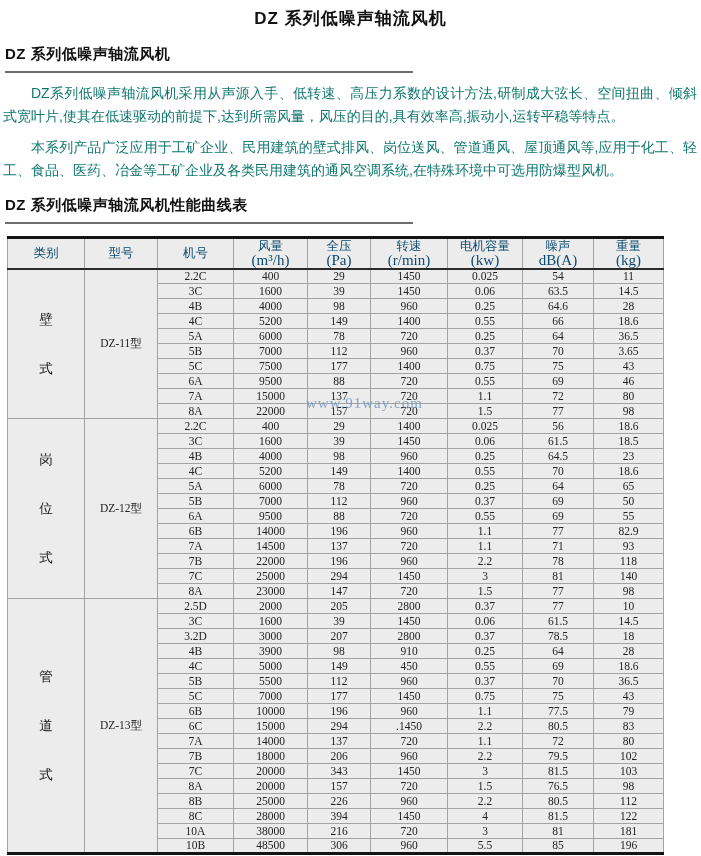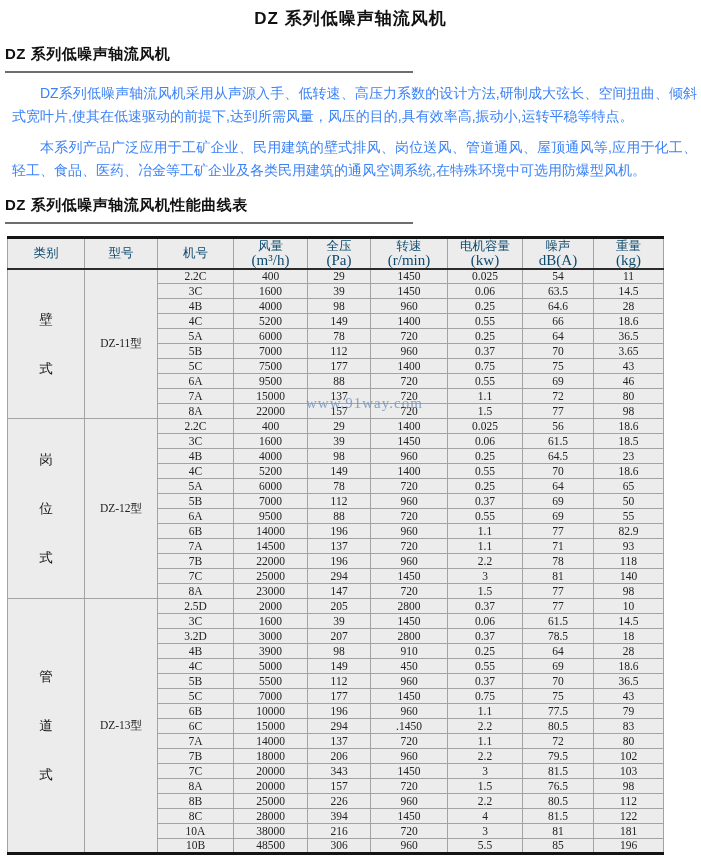--- a/index.html
+++ b/index.html
@@ -25,25 +25,25 @@
     margin: 15px 0 0 5px;
     width: 408px;
     font-size: 15px;
     font-weight: bold;
     color: #111;
     letter-spacing: 0.5px;
     padding-bottom: 7px;
     border-bottom: 2px solid #6e6e6e;
   }
   .para {
-    margin: 9px 4px 0 12px;
+    margin: 9px 4px 0 3px;
     font-size: 14px;
     line-height: 22.5px;
     text-indent: 2em;
-    color: #3b82f6;
+    color: #0f766e;
     text-align: justify;
   }
   table.perf {
     margin: 12px 0 0 7px;
     border-collapse: collapse;
     table-layout: fixed;
     width: 656px;
     background: #ececec;
     border-top: 3px solid #141414;
     border-bottom: 3px solid #141414;

